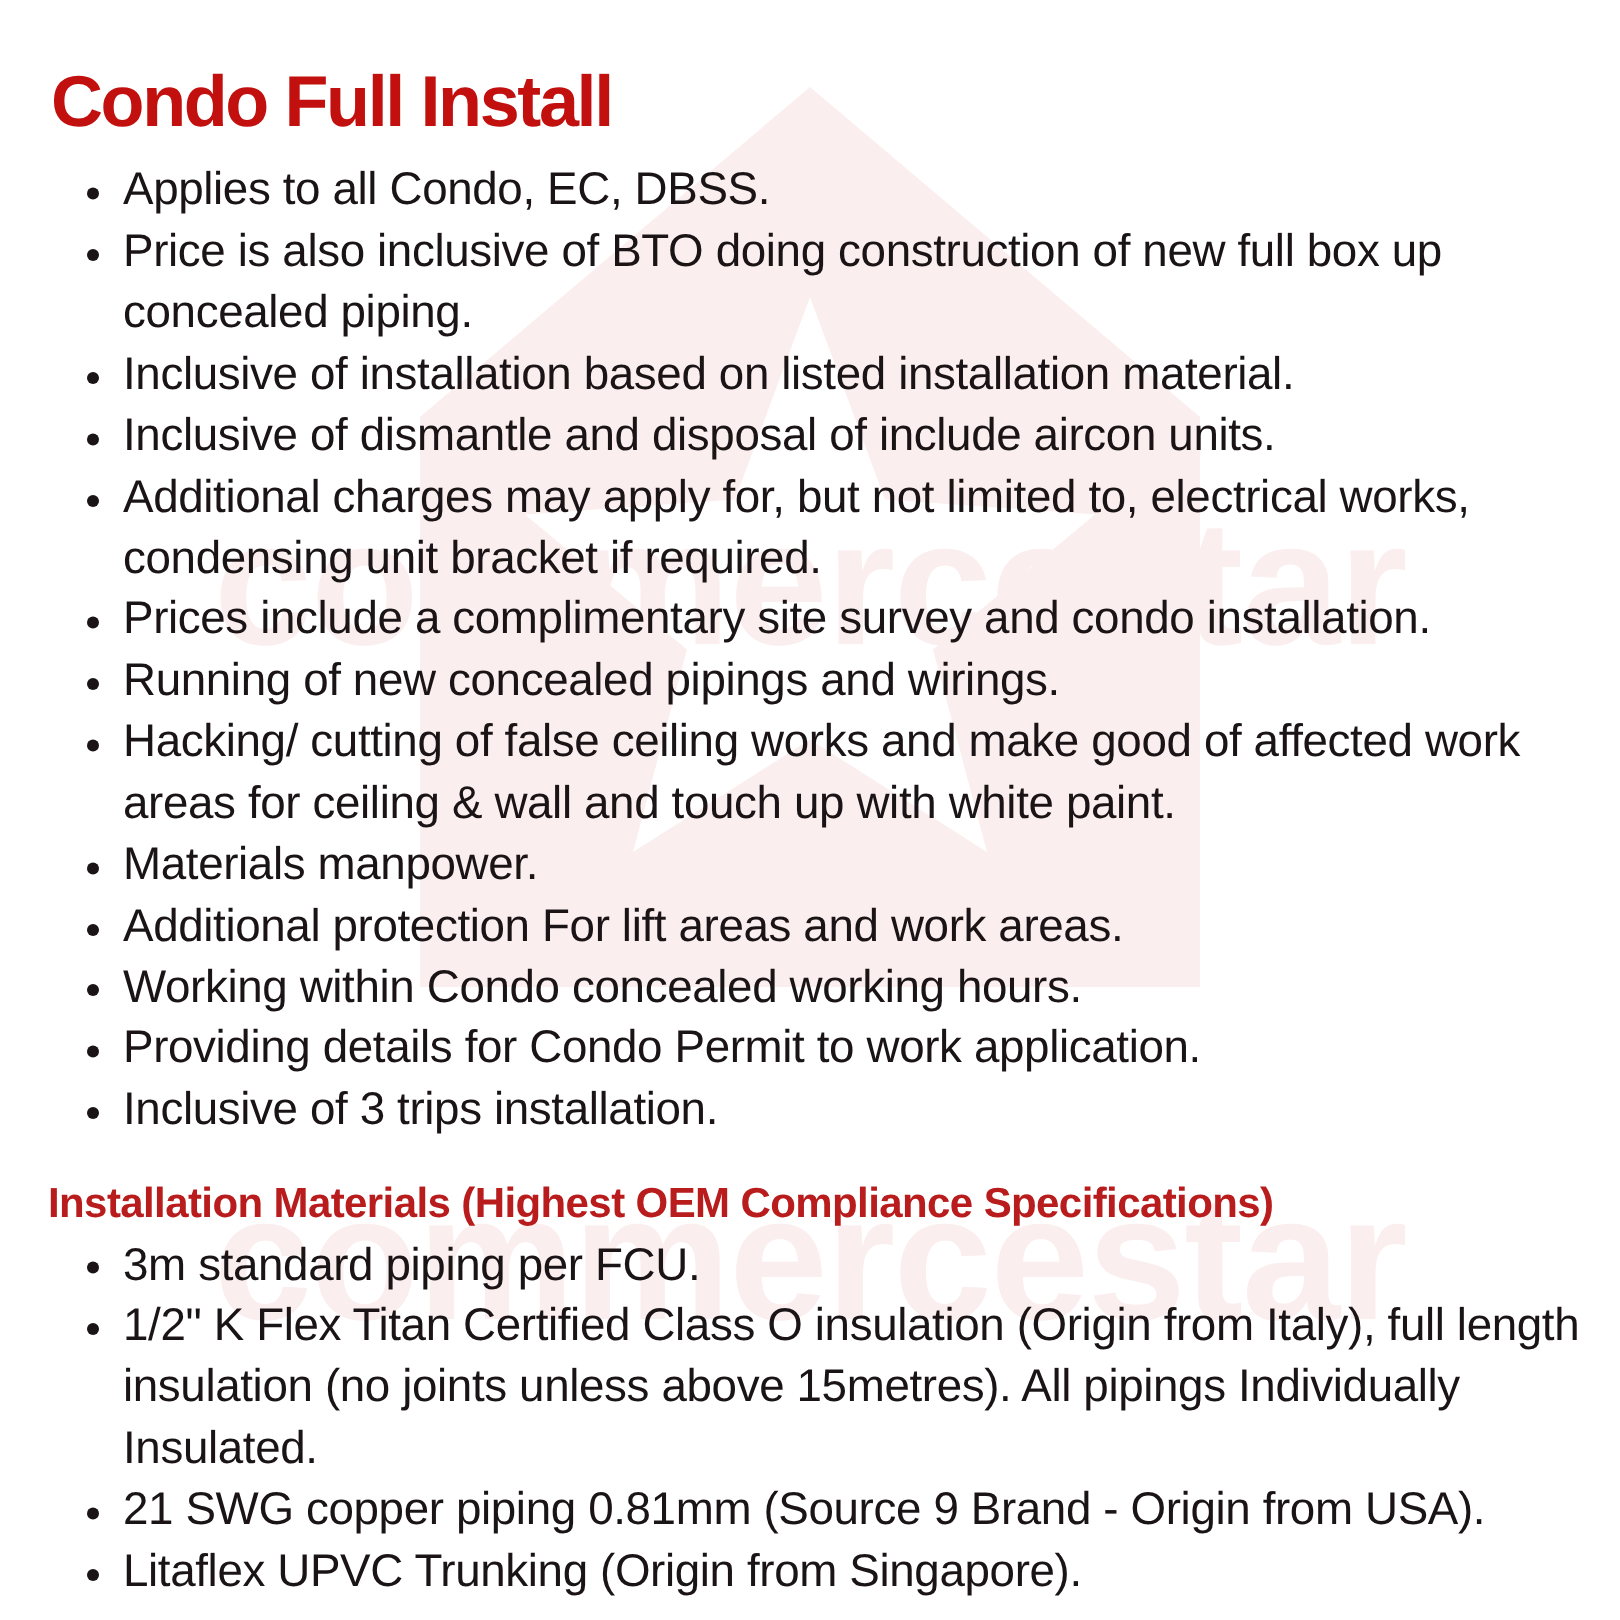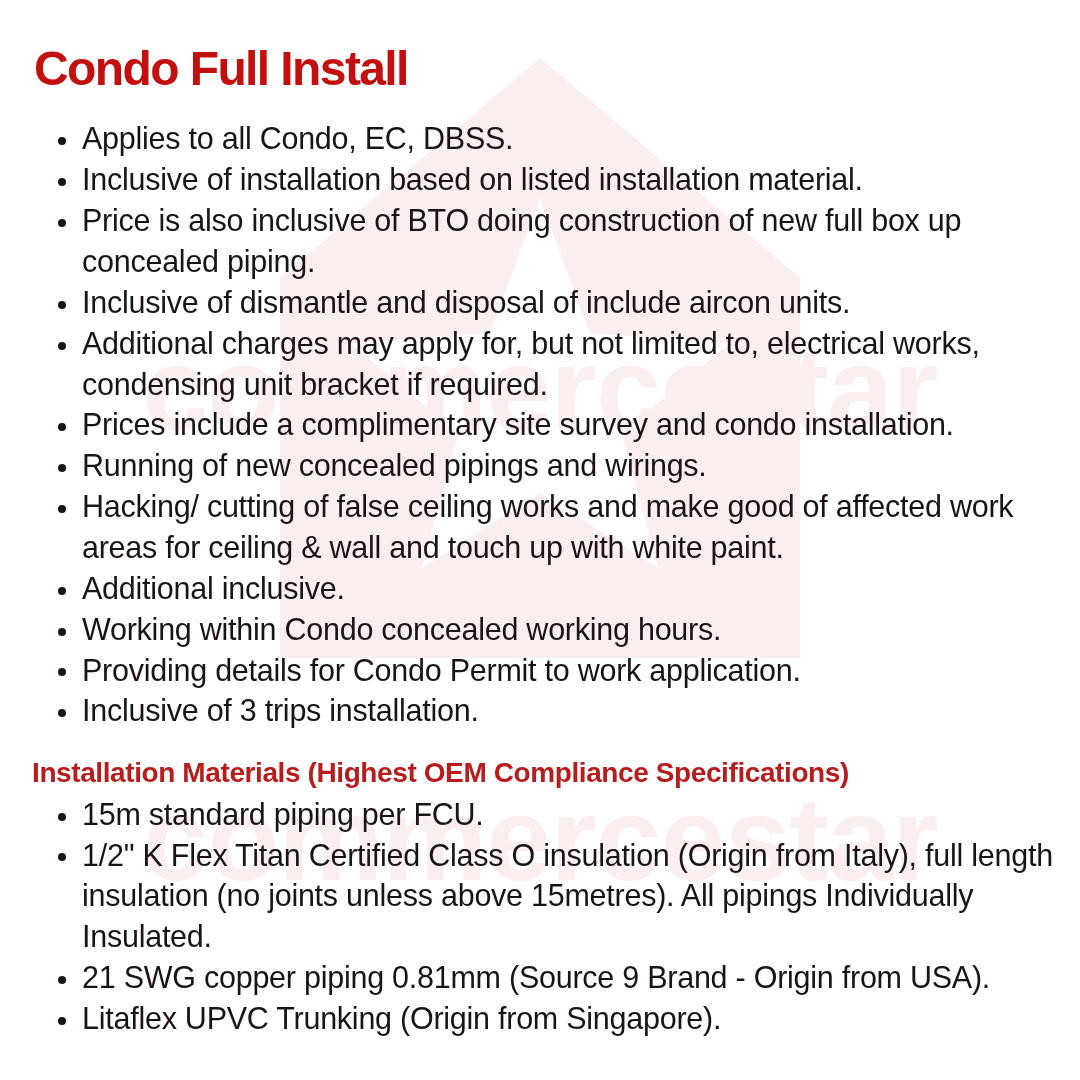--- a/index.html
+++ b/index.html
@@ -83,21 +83,21 @@
     position: absolute;
     left: 58px;
     top: 0.62em;
     width: 8px;
     height: 8px;
     border-radius: 50%;
     background: #1a1416;
   }
 
   #intro-list {
-    margin-top: 24px;
+    margin-top: 12px;
   }
 
   #materials-heading {
     margin: 0;
     padding: 24px 0 0 32px;
     font-size: 28px;
     font-weight: 700;
     letter-spacing: -0.4px;
     color: #b91c1c;
     line-height: 1.3;
@@ -118,35 +118,36 @@
   <div class="wm-word wm-word-top">commercestar</div>
   <div class="wm-word wm-word-bottom">commercestar</div>
 </div>
 
 <div id="page">
 
   <h1 id="page-title">Condo Full Install</h1>
 
   <ul class="bullets" id="intro-list">
       <li>Applies to all Condo, EC, DBSS.</li>
+      <li>Price is also inclusive of BTO doing construction of new full box up concealed piping.</li>
       <li>Inclusive of installation based on listed installation material.</li>
-      <li>Price is also inclusive of BTO doing construction of new full box up concealed piping.</li>
       <li>Inclusive of dismantle and disposal of include aircon units.</li>
       <li>Additional charges may apply for, but not limited to, electrical works, condensing unit bracket if required.</li>
       <li>Prices include a complimentary site survey and condo installation.</li>
       <li>Running of new concealed pipings and wirings.</li>
       <li>Hacking/ cutting of false ceiling works and make good of affected work areas for ceiling &amp; wall and touch up with white paint.</li>
-      <li>Additional inclusive.</li>
+      <li>Materials manpower.</li>
+      <li>Additional protection For lift areas and work areas.</li>
       <li>Working within Condo concealed working hours.</li>
       <li>Providing details for Condo Permit to work application.</li>
       <li>Inclusive of 3 trips installation.</li>
     </ul>
 
   <h2 id="materials-heading">Installation Materials (Highest OEM Compliance Specifications)</h2>
 
   <ul class="bullets" id="materials-list">
-      <li>15m standard piping per FCU.</li>
+      <li>3m standard piping per FCU.</li>
       <li>1/2" K Flex Titan Certified Class O insulation (Origin from Italy), full length insulation (no joints unless above 15metres). All pipings Individually Insulated.</li>
       <li>21 SWG copper piping 0.81mm (Source 9 Brand - Origin from USA).</li>
       <li>Litaflex UPVC Trunking (Origin from Singapore).</li>
     </ul>
 
 </div>
 
 </body></html>

